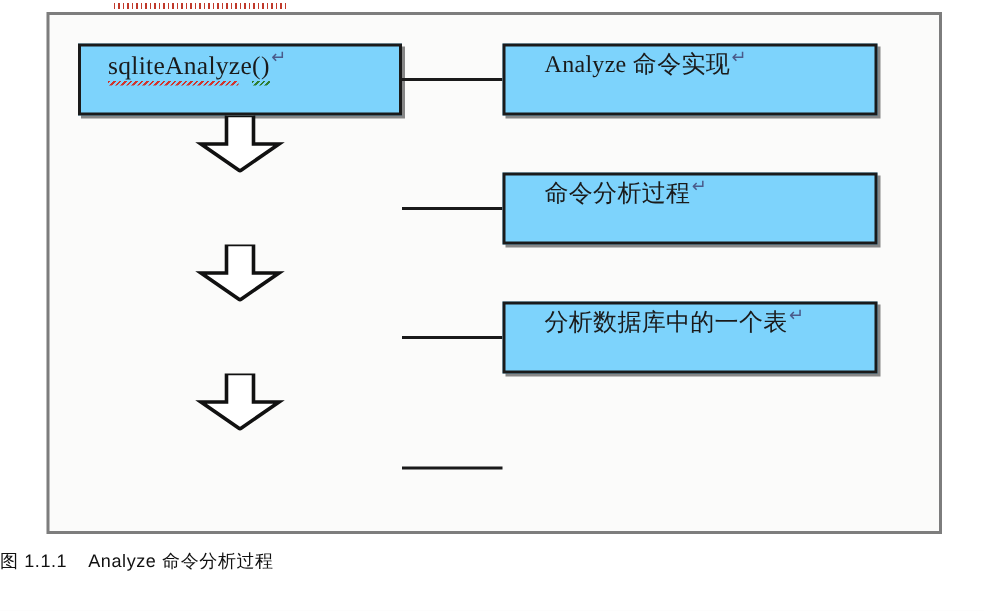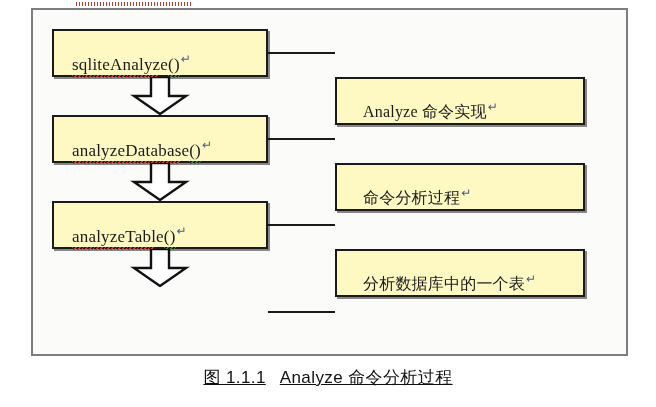--- a/index.html
+++ b/index.html
@@ -29,28 +29,28 @@
     border:2px solid #7d7d7d;
     box-sizing:border-box;
   }
 
   .canvas{position:absolute;left:0;top:0;width:100%;height:100%;}
 
   
   .node{
     position:absolute;
     box-sizing:border-box;
-    background:#fef9c3;
+    background:#7dd3fc;
     border:2px solid #1a1a1a;
     box-shadow:2px 2px 0 rgba(40,40,40,.55);
     display:flex;
-    align-items:flex-end;
+    align-items:flex-start;
   }
   .node.left{left:19px;width:216px;height:48px;}
-  .node.right{left:302px;width:250px;height:48px;margin-top:48px;}
+  .node.right{left:302px;width:250px;height:48px;}
 
   .r1{top:19px;}
   .r2{top:105px;}
   .r3{top:191px;}
   .r4{top:278px;}
 
   .node-label{
     padding-left:18px;
     font-size:17px;
     color:#1a1a1a;
@@ -109,26 +109,24 @@
     left:96px;width:62px;height:38px;
   }
   .a1{top:67px;}
   .a2{top:153px;}
   .a3{top:239px;}
 
   
   .caption{
     position:absolute;
     left:0;top:366px;width:656px;
-    text-align:center;
-    font-size:17px;
+    font-size:12px;
     color:#111111;
     font-family:"Liberation Sans", sans-serif;
     letter-spacing:.4px;
-    text-decoration:underline;
   }
   .caption .gap{display:inline-block;width:14px;}
 </style>
 </head>
 <body>
 
 <div class="top-squiggle"></div>
 
 <div class="doc-frame">
   <div class="canvas">
@@ -140,37 +138,31 @@
     <div class="node right r1">
       <span class="node-label"><span>Analyze 命令实现</span><span class="pilcrow">↵</span></span>
     </div>
 
     <div class="arrow a1">
       <svg viewBox="0 0 62 38" width="62" height="38" preserveAspectRatio="none" aria-hidden="true">
         <polygon points="22,0 40,0 40,19 57,19 31,37 5,19 22,19" fill="#ffffff" stroke="#111111" stroke-width="2.4" stroke-linejoin="miter"></polygon>
       </svg>
     </div>
 
-    <div class="node left r2">
-      <span class="node-label"><span class="fn">analyzeDatabase</span><span class="paren">()</span><span class="pilcrow">↵</span></span>
-    </div>
     <div class="hconn hc2"></div>
     <div class="node right r2">
       <span class="node-label"><span>命令分析过程</span><span class="pilcrow">↵</span></span>
     </div>
 
     <div class="arrow a2">
       <svg viewBox="0 0 62 38" width="62" height="38" preserveAspectRatio="none" aria-hidden="true">
         <polygon points="22,0 40,0 40,19 57,19 31,37 5,19 22,19" fill="#ffffff" stroke="#111111" stroke-width="2.4" stroke-linejoin="miter"></polygon>
       </svg>
     </div>
 
-    <div class="node left r3">
-      <span class="node-label"><span class="fn">analyzeTable</span><span class="paren">()</span><span class="pilcrow">↵</span></span>
-    </div>
     <div class="hconn hc3"></div>
     <div class="node right r3">
       <span class="node-label"><span>分析数据库中的一个表</span><span class="pilcrow">↵</span></span>
     </div>
 
     <div class="arrow a3">
       <svg viewBox="0 0 62 38" width="62" height="38" preserveAspectRatio="none" aria-hidden="true">
         <polygon points="22,0 40,0 40,19 57,19 31,37 5,19 22,19" fill="#ffffff" stroke="#111111" stroke-width="2.4" stroke-linejoin="miter"></polygon>
       </svg>
     </div>

